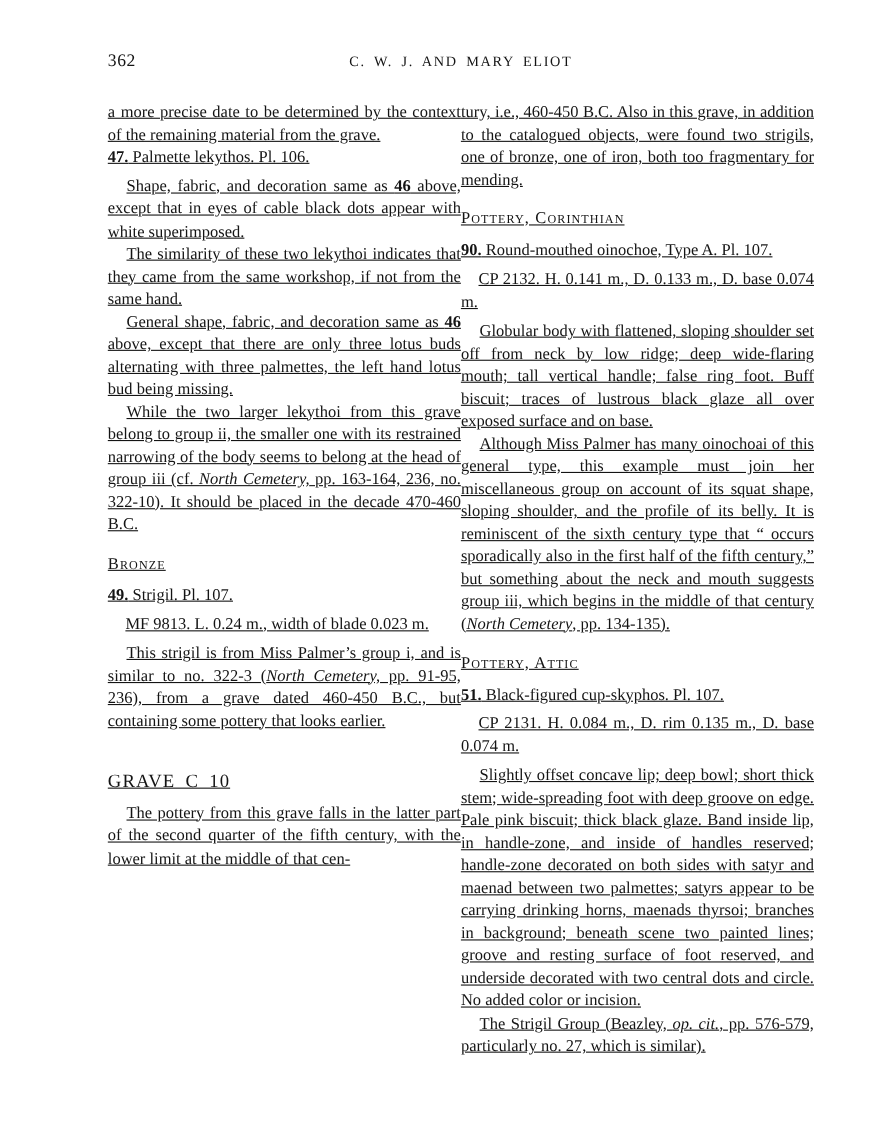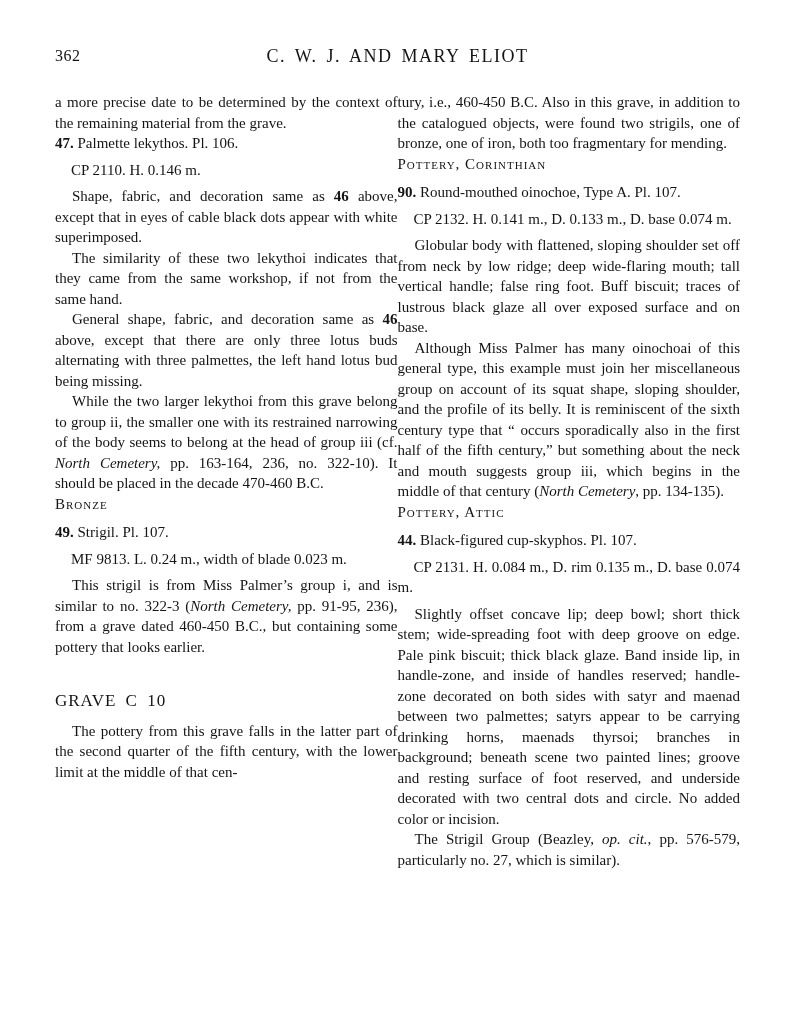--- a/index.html
+++ b/index.html
@@ -4,60 +4,62 @@
 <style>
   * { margin: 0; padding: 0; box-sizing: border-box; }
   html, body { width: 798px; height: 1024px; overflow: hidden; background: #ffffff; }
   .page {
     width: 798px; height: 1024px;
     background: #ffffff;
     color: #141414;
     font-family: "Liberation Serif", "DejaVu Serif", serif;
     font-size: 15px;
     line-height: 20.5px;
-    padding: 46px 58px 0 55px;
+    padding: 46px 58px 0 98px;
     position: relative;
   }
   .page-header {
     position: relative;
     height: 24px;
     margin-bottom: 22px;
   }
   .page-number {
     position: absolute;
     left: 0; top: 0;
     font-size: 16px;
     letter-spacing: 0.5px;
   }
   .running-title {
     text-align: center;
-    font-size: 18px;
+    font-size: 13px;
     letter-spacing: 1.5px;
     word-spacing: 3px;
   }
   .columns {
     display: flex;
+    text-decoration: underline;
   }
   .column { flex: 1 1 0; min-width: 0; }
 
   .block { text-align: justify; }
   .paragraph { text-indent: 17px; }
   .paragraph.noindent { text-indent: 0; }
   .entry {
     margin-bottom: 6px;
     padding-left: 30px;
     text-indent: -30px;
   }
   .catalog {
     text-indent: 16px;
     margin-bottom: 6px;
   }
   .section {
     font-variant: small-caps;
     letter-spacing: 1px;
+    margin-top: 15px;
     margin-bottom: 8px;
     text-align: left;
   }
   .grave {
     font-size: 17px;
     letter-spacing: 1px;
     word-spacing: 4px;
     margin-top: 34px;
     margin-bottom: 9px;
     text-align: left;
@@ -70,39 +72,38 @@
 
 <div class="page">
   <div class="page-header">
     <span class="page-number">362</span>
     <div class="running-title">C. W. J. AND MARY ELIOT</div>
   </div>
   <div class="columns">
     <div class="column" id="col-left">
         <div class="block paragraph noindent"><span>a more precise date to be determined by the context of the remaining material from the grave.</span></div>
         <div class="block entry"><span class="bold">47.</span><span>  Palmette lekythos.  Pl. 106.</span></div>
-        <div class="block catalog"><span>CP 2110.  H. 0.146 m.</span></div>
         <div class="block paragraph"><span>Shape, fabric, and decoration same as </span><span class="bold">46</span><span> above, except that in eyes of cable black dots appear with white superimposed.</span></div>
         <div class="block paragraph"><span>The similarity of these two lekythoi indicates that they came from the same workshop, if not from the same hand.</span></div>
         <div class="block paragraph"><span>General shape, fabric, and decoration same as </span><span class="bold">46</span><span> above, except that there are only three lotus buds alternating with three palmettes, the left hand lotus bud being missing.</span></div>
         <div class="block paragraph"><span>While the two larger lekythoi from this grave belong to group ii, the smaller one with its restrained narrowing of the body seems to belong at the head of group iii (cf. </span><span class="italic">North Cemetery,</span><span> pp. 163-164, 236, no. 322-10).  It should be placed in the decade 470-460 B.C.</span></div>
         <div class="block section"><span>Bronze</span></div>
         <div class="block entry"><span class="bold">49.</span><span>  Strigil.  Pl. 107.</span></div>
         <div class="block catalog"><span>MF 9813.  L. 0.24 m., width of blade 0.023 m.</span></div>
         <div class="block paragraph"><span>This strigil is from Miss Palmer’s group i, and is similar to no. 322-3 (</span><span class="italic">North Cemetery,</span><span> pp. 91-95, 236), from a grave dated 460-450 B.C., but containing some pottery that looks earlier.</span></div>
         <div class="block grave"><span>GRAVE C 10</span></div>
         <div class="block paragraph"><span>The pottery from this grave falls in the latter part of the second quarter of the fifth century, with the lower limit at the middle of that cen-</span></div>
       </div>
     <div class="column" id="col-right">
         <div class="block paragraph noindent"><span>tury, i.e., 460-450 B.C.  Also in this grave, in addition to the catalogued objects, were found two strigils, one of bronze, one of iron, both too fragmentary for mending.</span></div>
         <div class="block section"><span>Pottery, Corinthian</span></div>
         <div class="block entry"><span class="bold">90.</span><span>  Round-mouthed oinochoe, Type A. Pl. 107.</span></div>
         <div class="block catalog"><span>CP 2132.  H. 0.141 m., D. 0.133 m., D. base 0.074 m.</span></div>
         <div class="block paragraph"><span>Globular body with flattened, sloping shoulder set off from neck by low ridge; deep wide-flaring mouth; tall vertical handle; false ring foot.  Buff biscuit; traces of lustrous black glaze all over exposed surface and on base.</span></div>
         <div class="block paragraph"><span>Although Miss Palmer has many oinochoai of this general type, this example must join her miscellaneous group on account of its squat shape, sloping shoulder, and the profile of its belly.  It is reminiscent of the sixth century type that “ occurs sporadically also in the first half of the fifth century,” but something about the neck and mouth suggests group iii, which begins in the middle of that century (</span><span class="italic">North Cemetery</span><span>, pp. 134-135).</span></div>
         <div class="block section"><span>Pottery, Attic</span></div>
-        <div class="block entry"><span class="bold">44.</span><span>  Black-figured cup-skyphos.  Pl. 107.</span></div>
+        <div class="block entry"><span class="bold">51.</span><span>  Black-figured cup-skyphos.  Pl. 107.</span></div>
         <div class="block catalog"><span>CP 2131.  H. 0.084 m., D. rim 0.135 m., D. base 0.074 m.</span></div>
         <div class="block paragraph"><span>Slightly offset concave lip; deep bowl; short thick stem; wide-spreading foot with deep groove on edge.  Pale pink biscuit; thick black glaze.  Band inside lip, in handle-zone, and inside of handles reserved; handle-zone decorated on both sides with satyr and maenad between two palmettes; satyrs appear to be carrying drinking horns, maenads thyrsoi; branches in background; beneath scene two painted lines; groove and resting surface of foot reserved, and underside decorated with two central dots and circle.  No added color or incision.</span></div>
         <div class="block paragraph"><span>The Strigil Group (Beazley, </span><span class="italic">op. cit.</span><span>, pp. 576-579, particularly no. 27, which is similar).</span></div>
       </div>
   </div>
 </div>
 
 </body></html>

